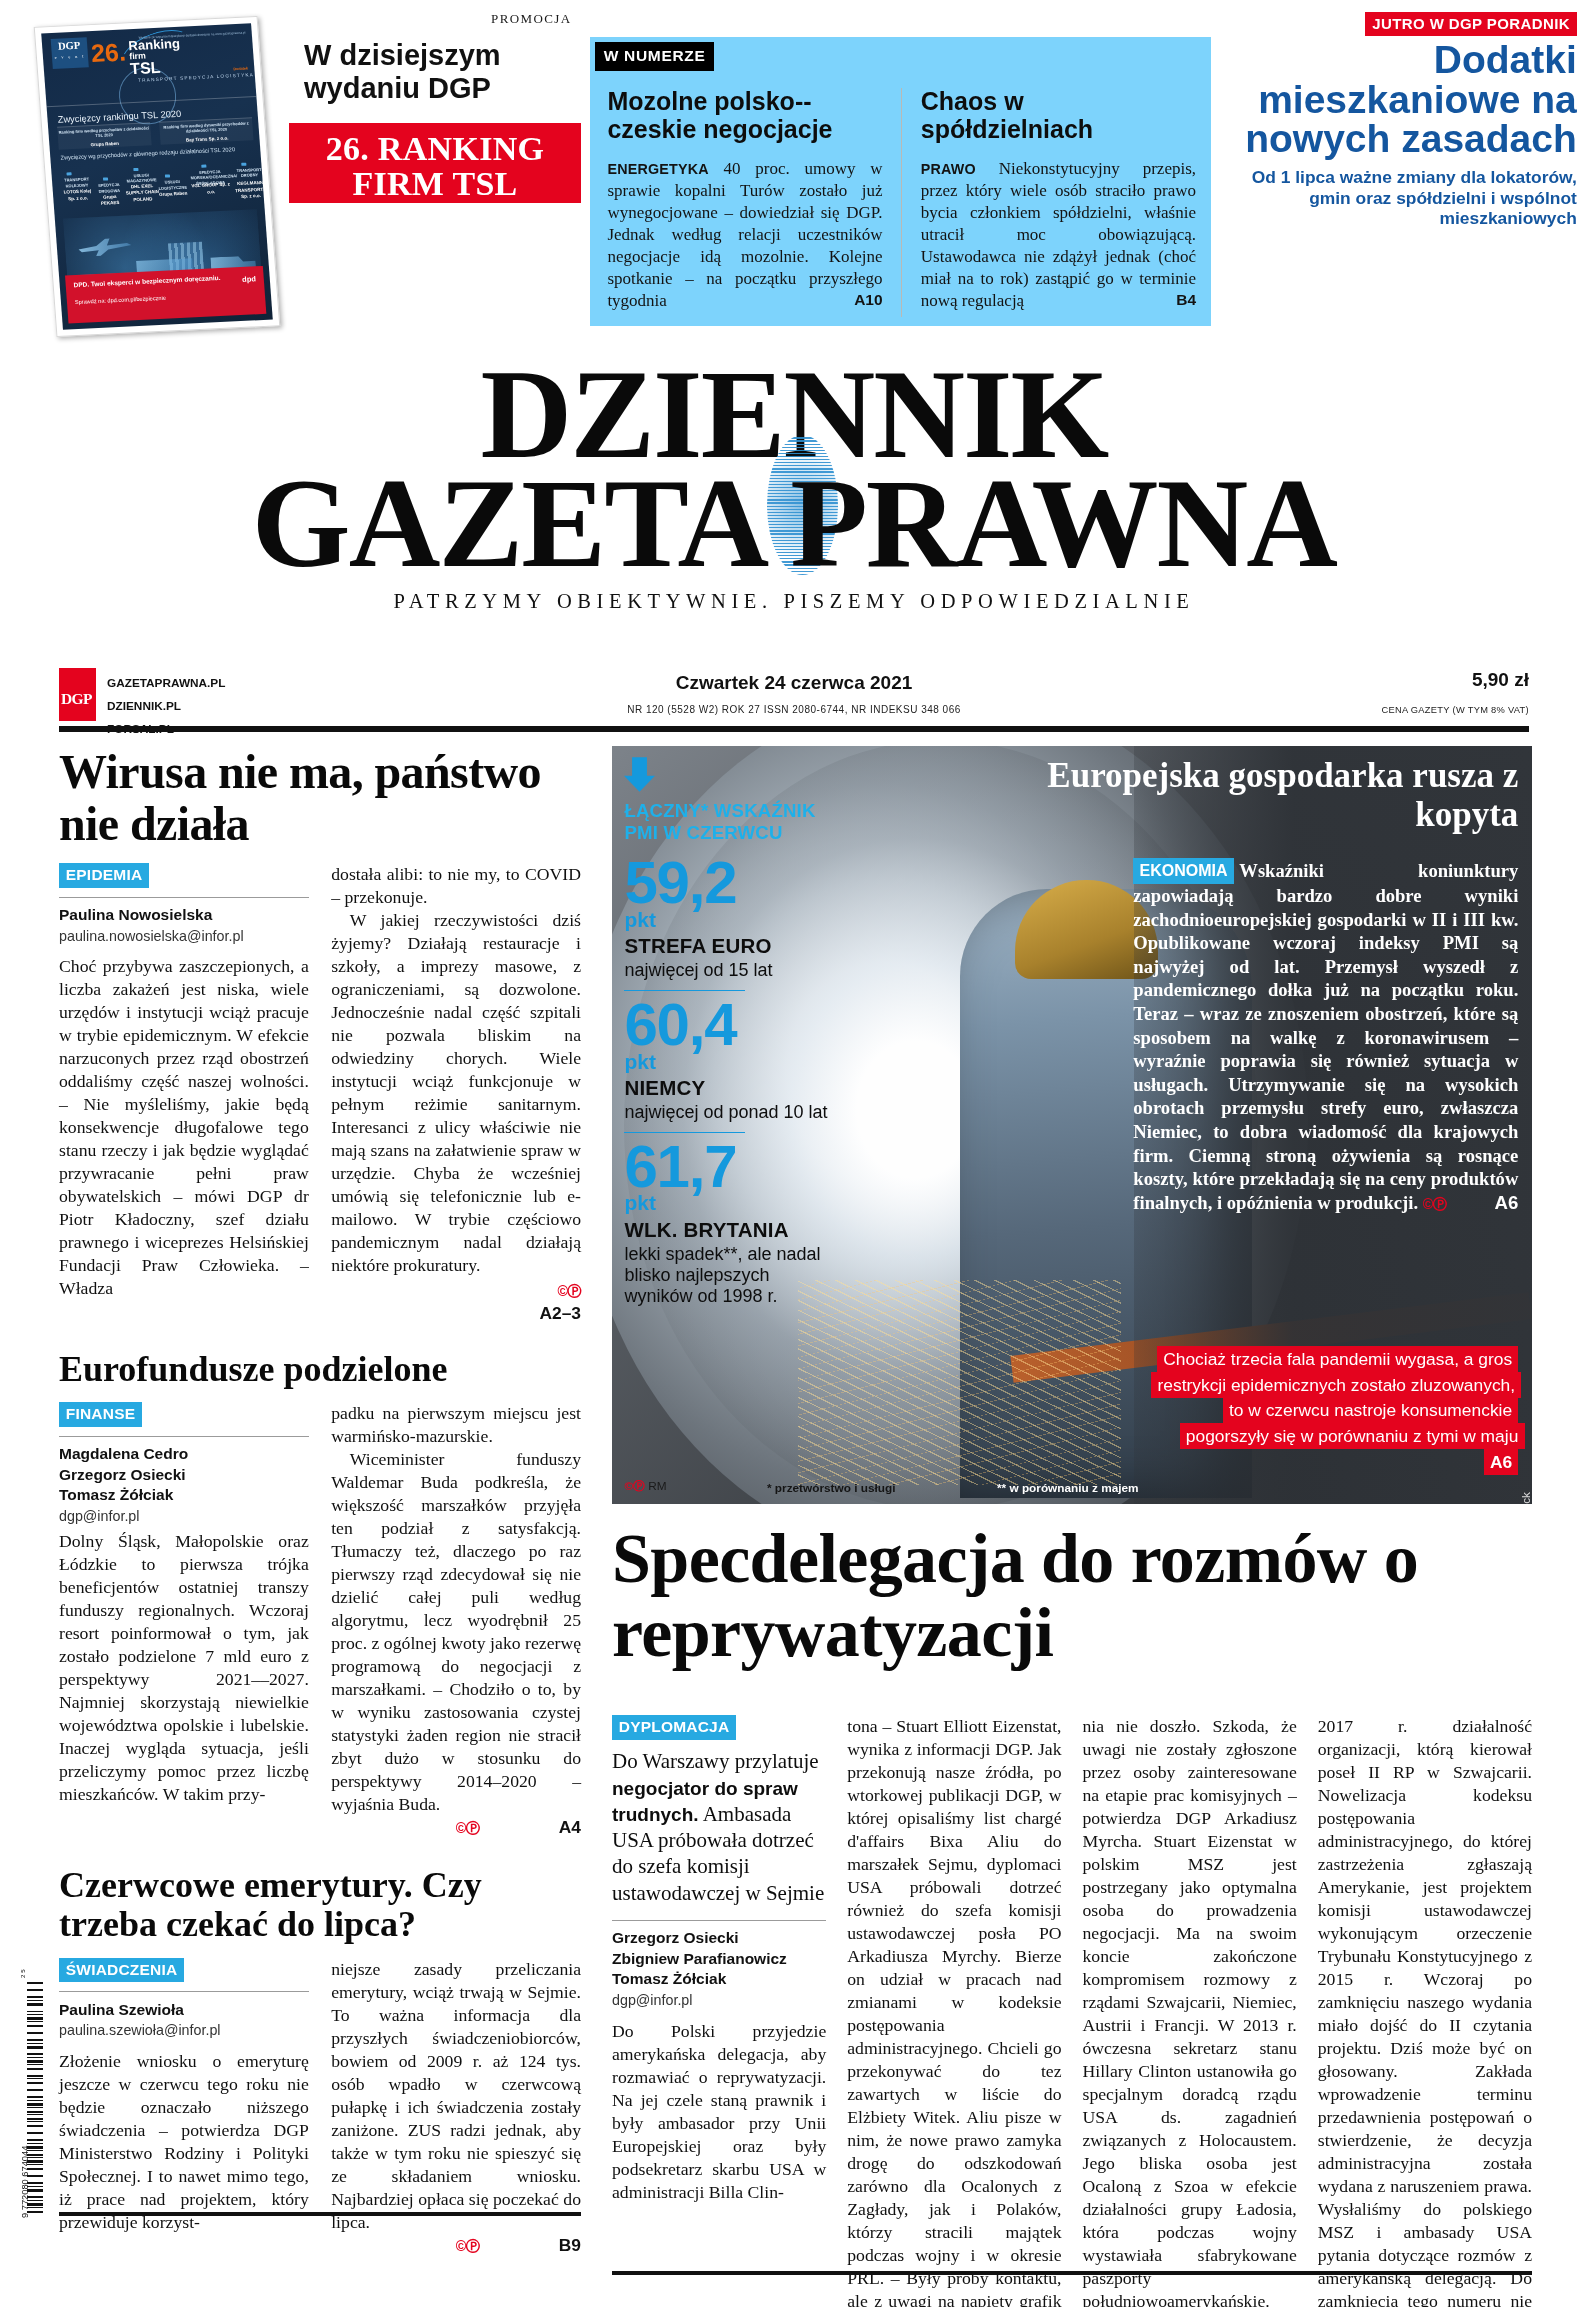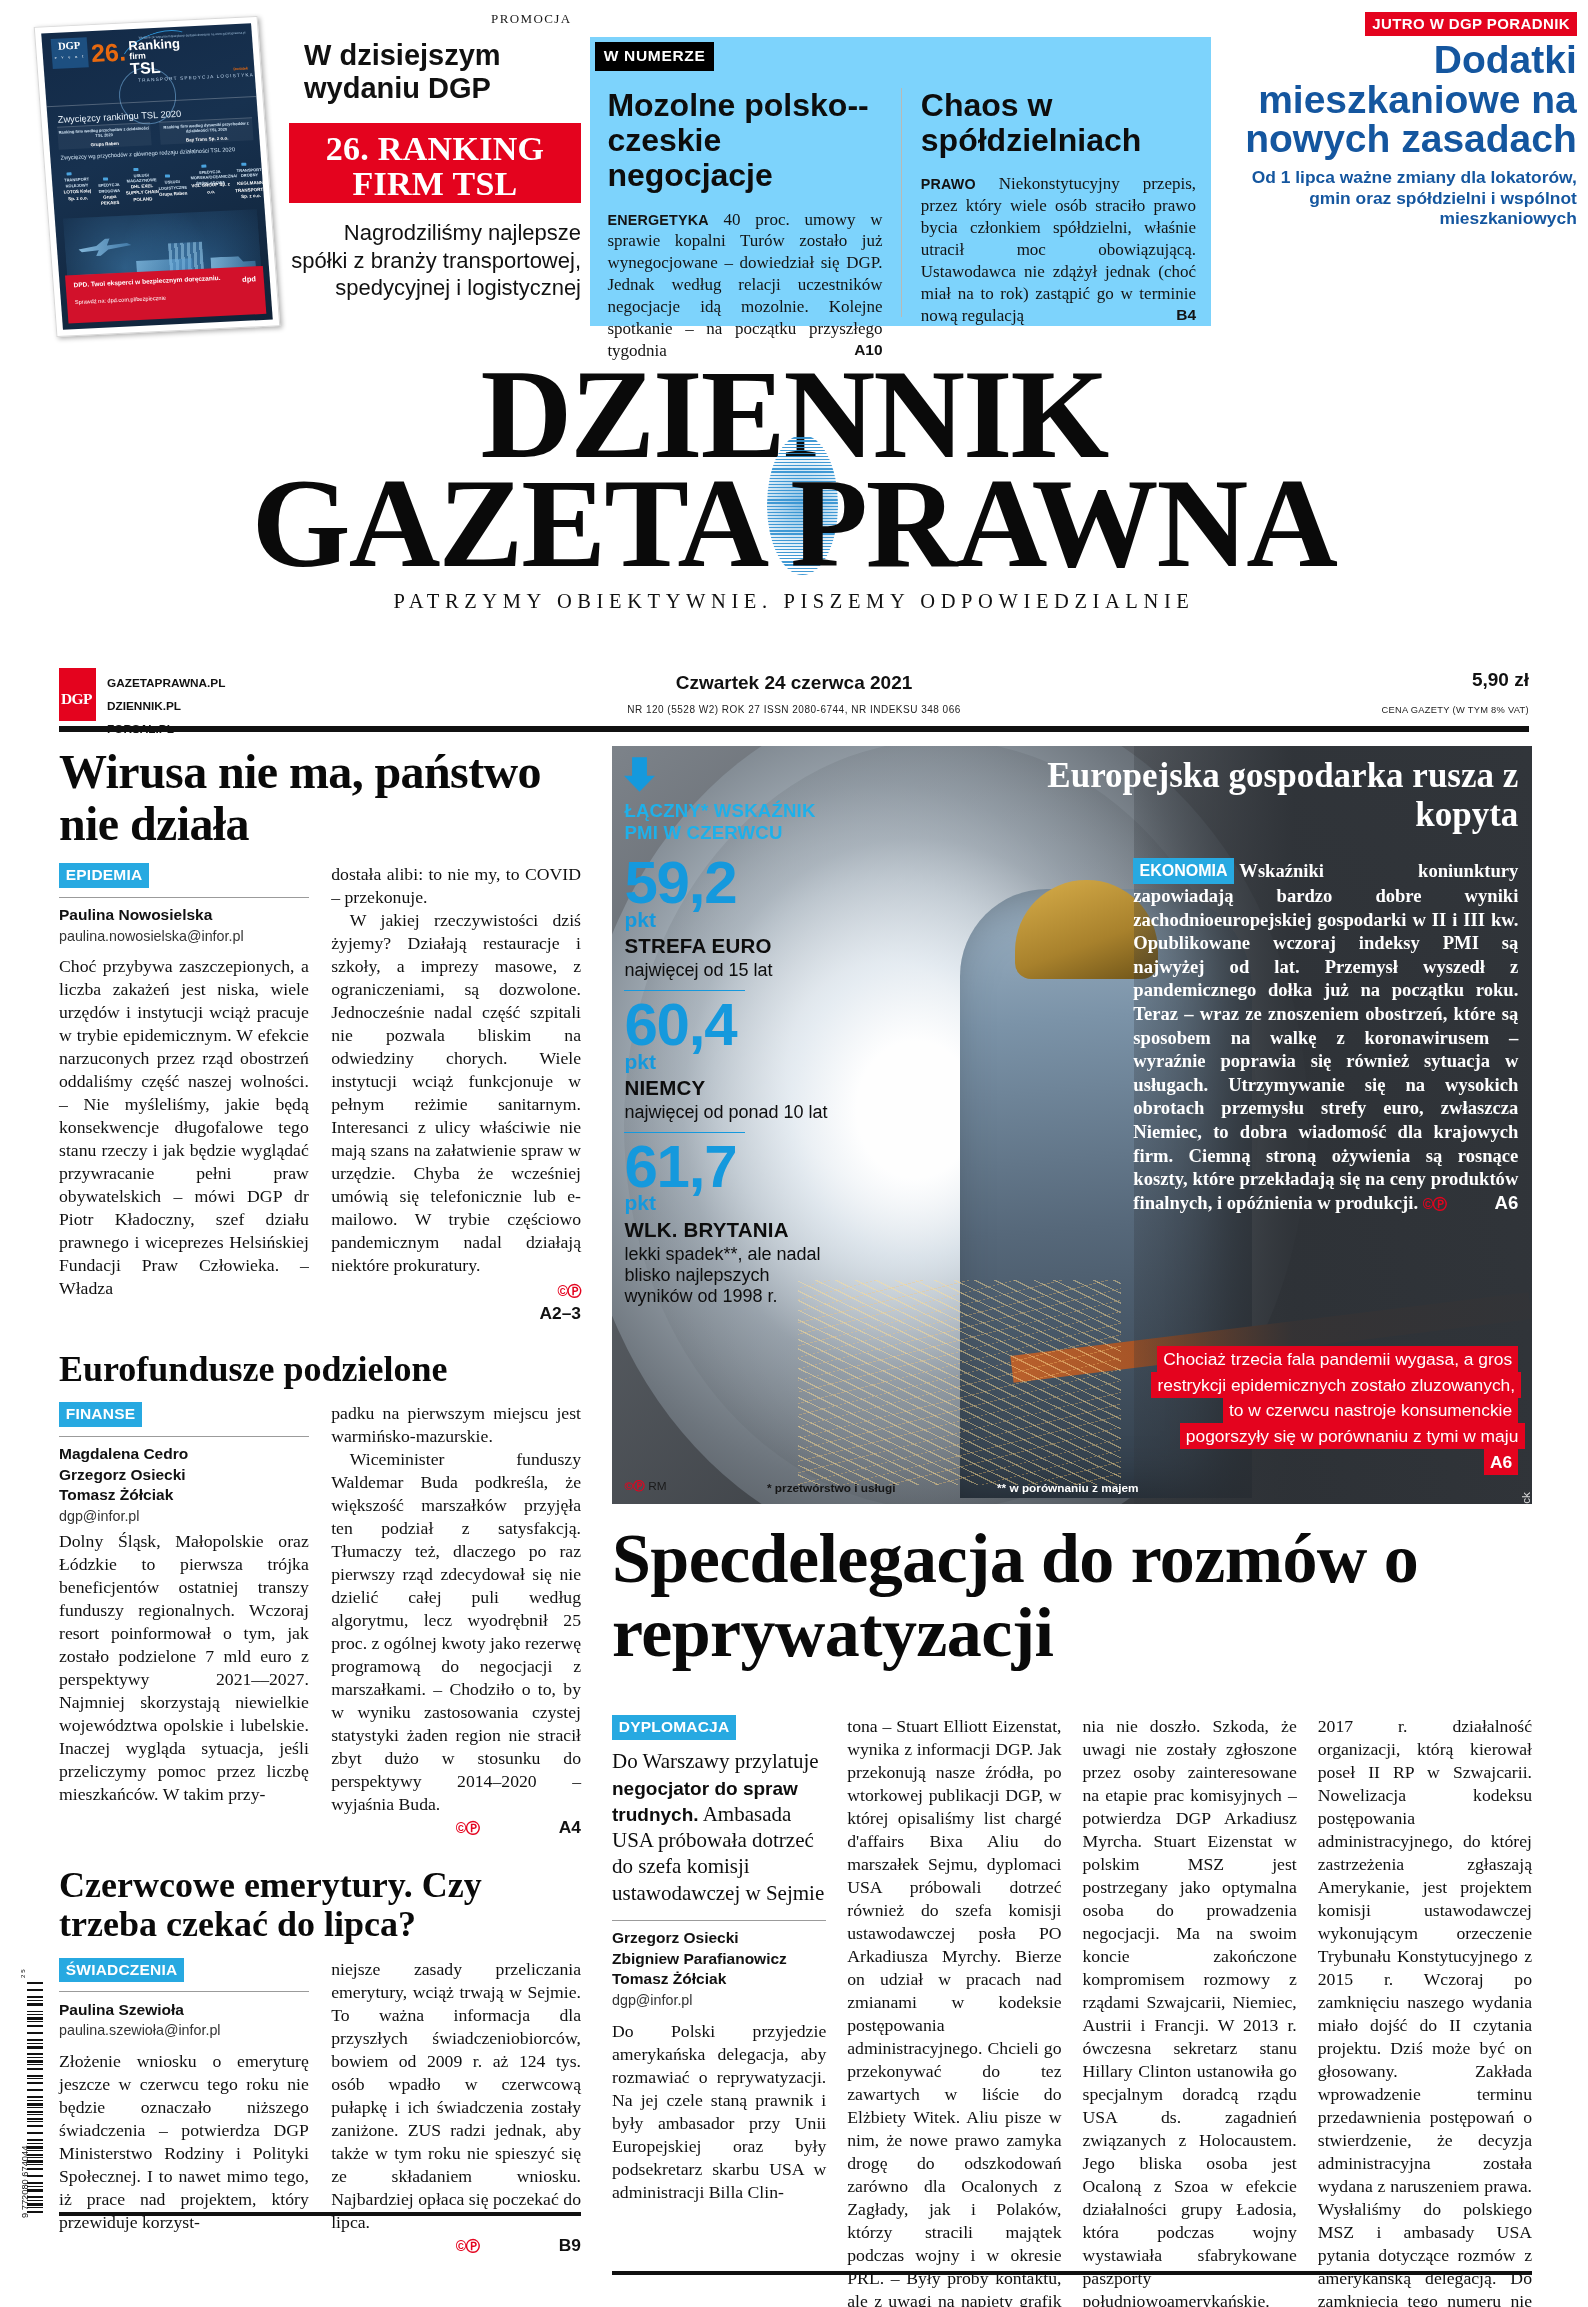--- a/index.html
+++ b/index.html
@@ -112,21 +112,21 @@
   .numerze { position:absolute; left:590px; top:37px; width:621px; height:289px; background:#7dd3fc; }
   .numerze-tag {
     position:absolute; left:5px; top:5px; background:#000; color:#fff;
     font-family:"Liberation Sans", sans-serif; font-weight:bold; font-size:15.5px;
     letter-spacing:0.7px; padding:5px 8.7px 5.6px;
   }
   .num-cols { position:absolute; left:17.4px; top:51px; right:15px; bottom:8.7px; display:flex; gap:18.6px; }
   .num-col { flex:1; position:relative; }
   .num-col + .num-col { border-left:0.6px solid #b9b9b5; padding-left:18.6px; }
   .num-h {
-    font-family:"Liberation Sans", sans-serif; font-weight:bold; font-size:32px;
+    font-family:"Liberation Sans", sans-serif; font-weight:bold; font-size:25px;
     line-height:1.1; color:#0d0d0d; margin-bottom:15px;
   }
   .num-b {
     font-family:"Liberation Serif", serif; font-size:17px; line-height:1.29;
     color:#131313; text-align:justify;
   }
   .num-b .kick { font-family:"Liberation Sans", sans-serif; font-weight:bold; font-size:14.3px;
     letter-spacing:0.2px; }
   .num-page { float:right; font-family:"Liberation Sans", sans-serif; font-weight:bold; font-size:15.5px; }
 
@@ -385,21 +385,20 @@
             <div class="logo">dpd</div>
           </div>
         </div>
       </div>
     </div>
 
     <div class="promo-head">W dzisiejszym wydaniu DGP</div>
     <div class="promo-red">
       <span>26. RANKING FIRM TSL</span>
     </div>
-    <div class="promo-sub">Nagrodziliśmy najlepsze spółki z branży transportowej, spedycyjnej i logistycznej</div>
 
     <div class="numerze">
       <div class="numerze-tag">W NUMERZE</div>
       <div class="num-cols">
         <div class="num-col">
           <div class="num-h">Mozolne polsko--czeskie negocjacje</div>
           <div class="num-b">
             <span class="kick">ENERGETYKA</span>
             <span>40 proc. umowy w sprawie kopalni Turów zostało już wynegocjowane – dowiedział się DGP. Jednak według relacji uczestników negocjacje idą mozolnie. Kolejne spotkanie – na początku przyszłego tygodnia</span>
             <span class="num-page">A10</span>

